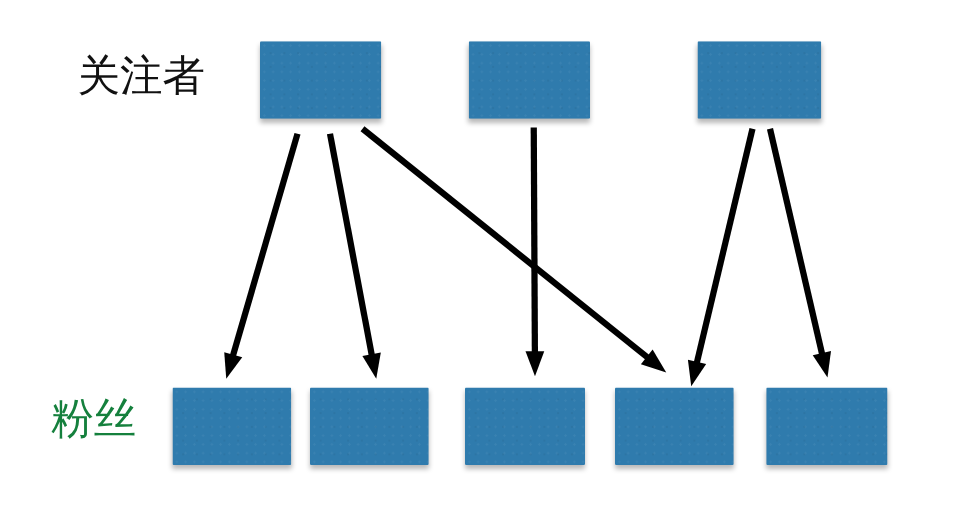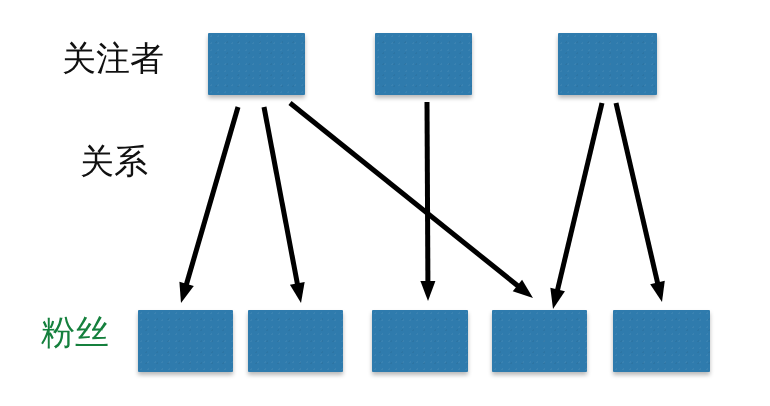--- a/index.html
+++ b/index.html
@@ -17,21 +17,20 @@
   }
   .row-label {
     position: absolute;
     color: #111111;
     font-size: 34px;
     font-weight: 300;
     line-height: 1.1;
     letter-spacing: 0px;
     white-space: nowrap;
     user-select: none;
-    font-family: Liberation Mono, monospace;
   }
   .label-followers { left: 62px;  top: 43px;  }
   .label-relationship { left: 80px; top: 146px; }
   .label-fans { left: 41px; top: 317px; }
 
   .node {
     position: absolute;
     border-radius: 1px;
     box-shadow: 0 3px 4px rgba(0,0,0,0.28);
     
@@ -46,21 +45,20 @@
     left: 0;
     top: 0;
     pointer-events: none;
   }
 </style>
 </head>
 <body>
 
 <div class="canvas" style="width: 770px; height: 406px; background: rgb(255, 255, 255);">
   <div class="row-label label-followers" style="color: rgb(17, 17, 17);">关注者</div>
-  <div class="row-label label-relationship" style="color: rgb(17, 17, 17);">关系</div>
   <div class="row-label label-fans" style="color: #15803d;">粉丝</div>
 
   <svg id="edges-svg" width="770" height="406" viewBox="0 0 770 406">
       <g>
         <line x1="238" y1="107" x2="186.02645348226602" y2="285.7160546925589" stroke="#000000" stroke-width="5" stroke-linecap="butt"></line>
         <polygon points="181,303 179.38330443552846,281.7012607074546 193.7865921917294,285.8899719426763" fill="#000000"></polygon>
       </g>
       <g>
         <line x1="264" y1="107" x2="297.6610143854727" y2="285.3124005284499" stroke="#000000" stroke-width="5" stroke-linecap="butt"></line>
         <polygon points="301,303 289.92018287071267,284.73835570433073 304.65984909700444,281.9558676922246" fill="#000000"></polygon>

